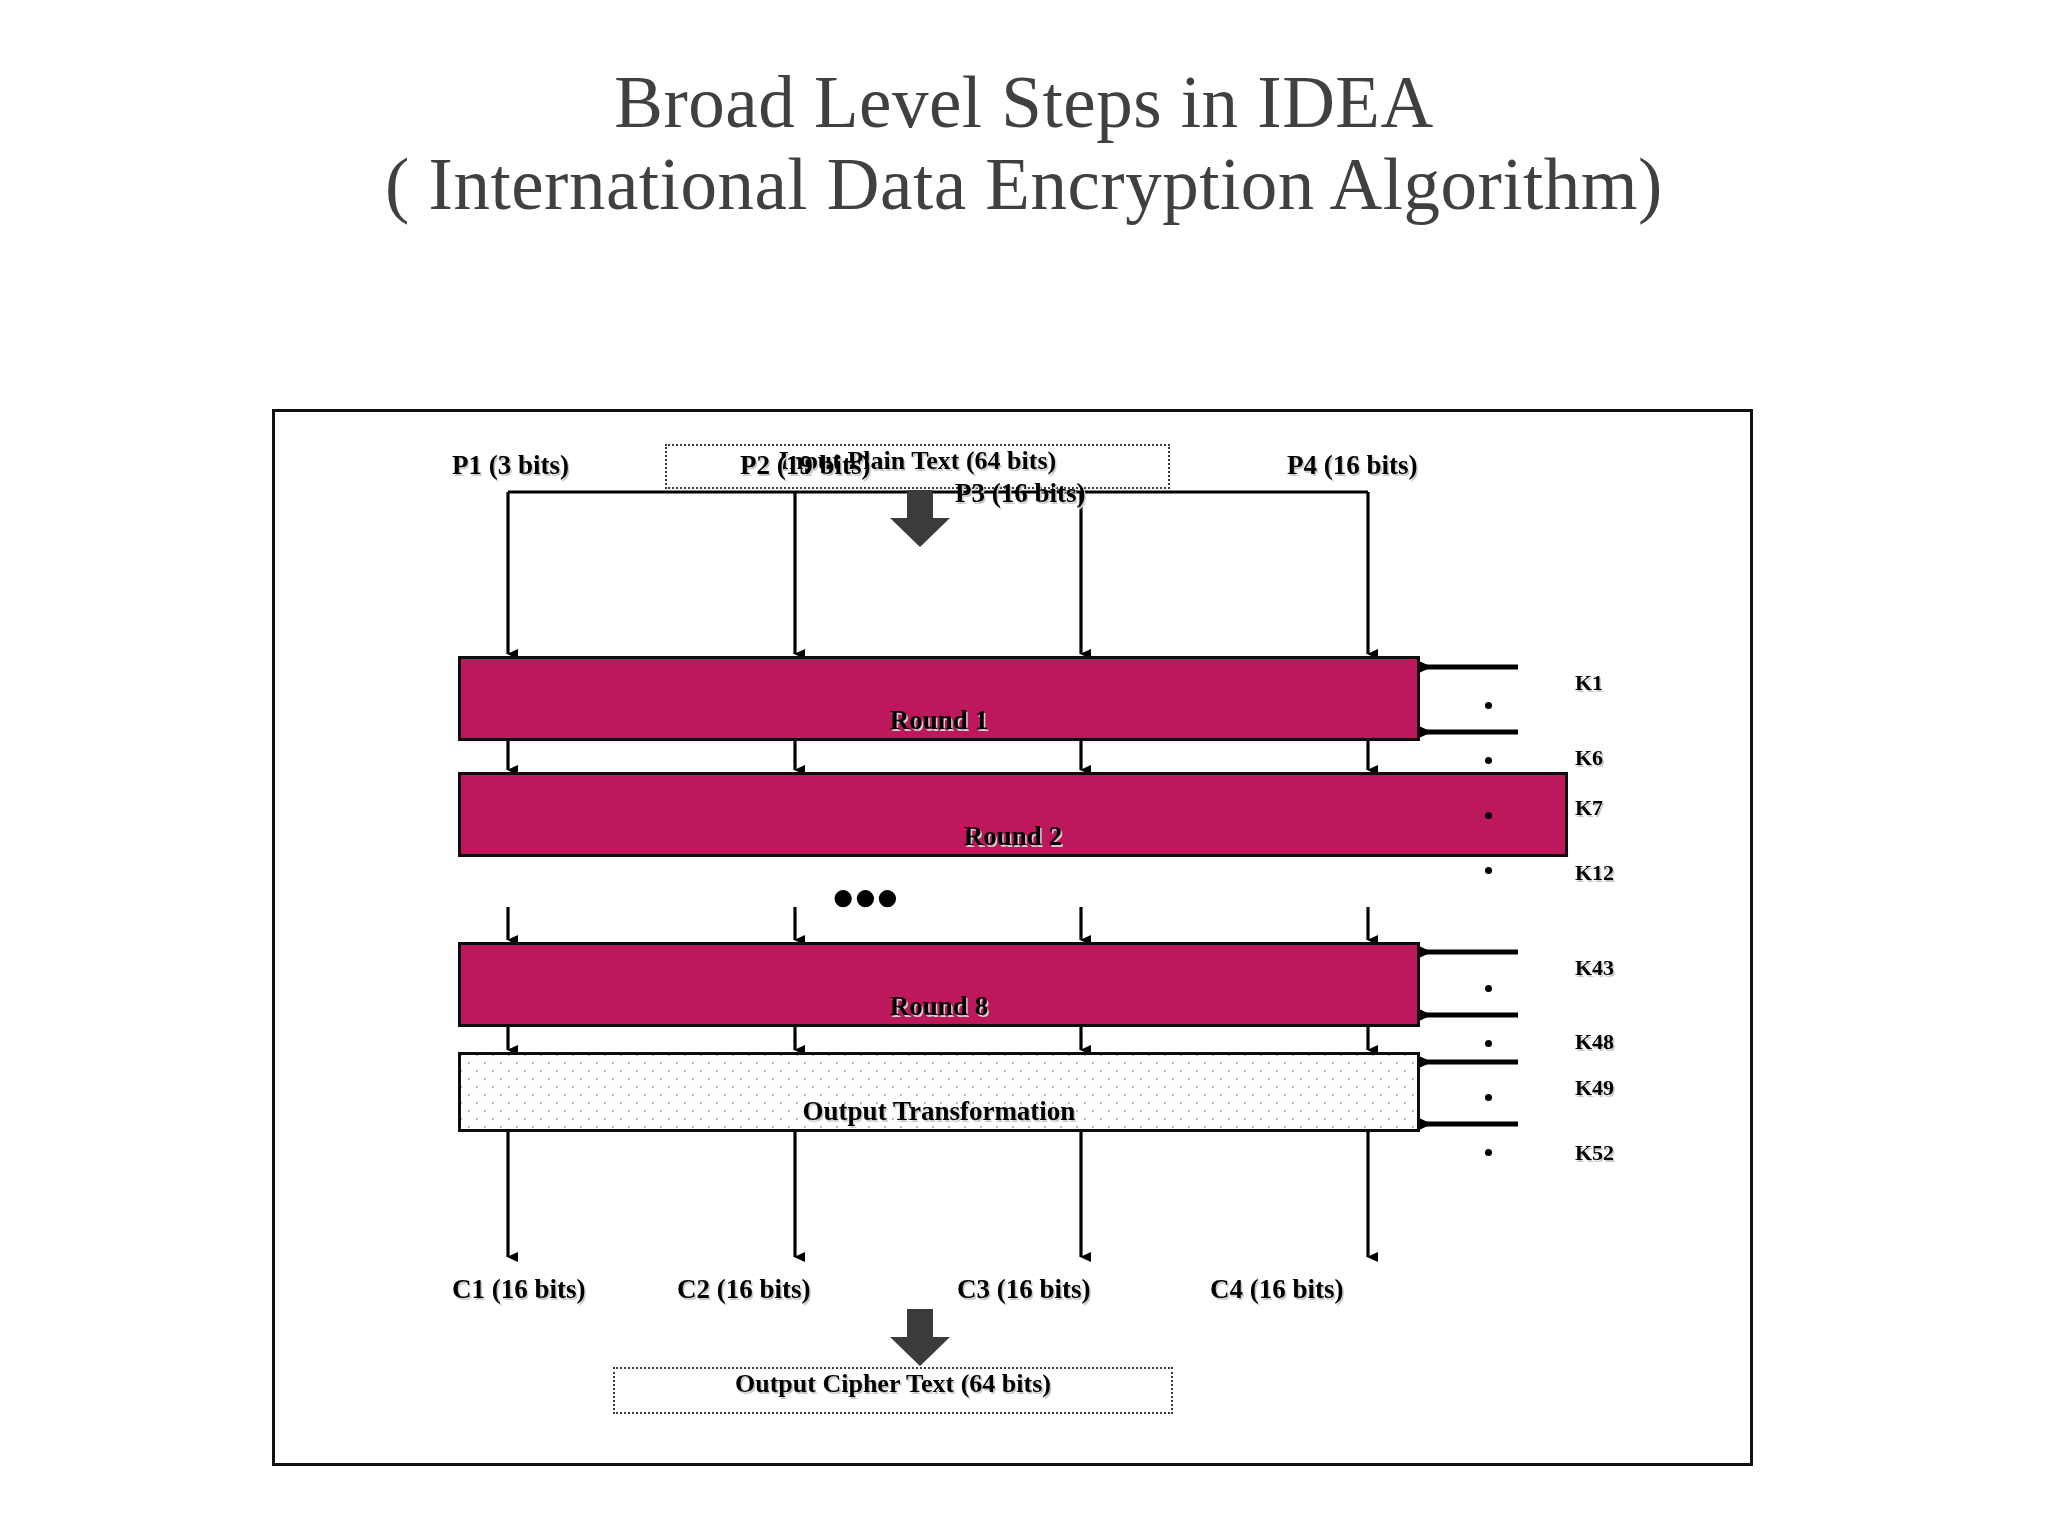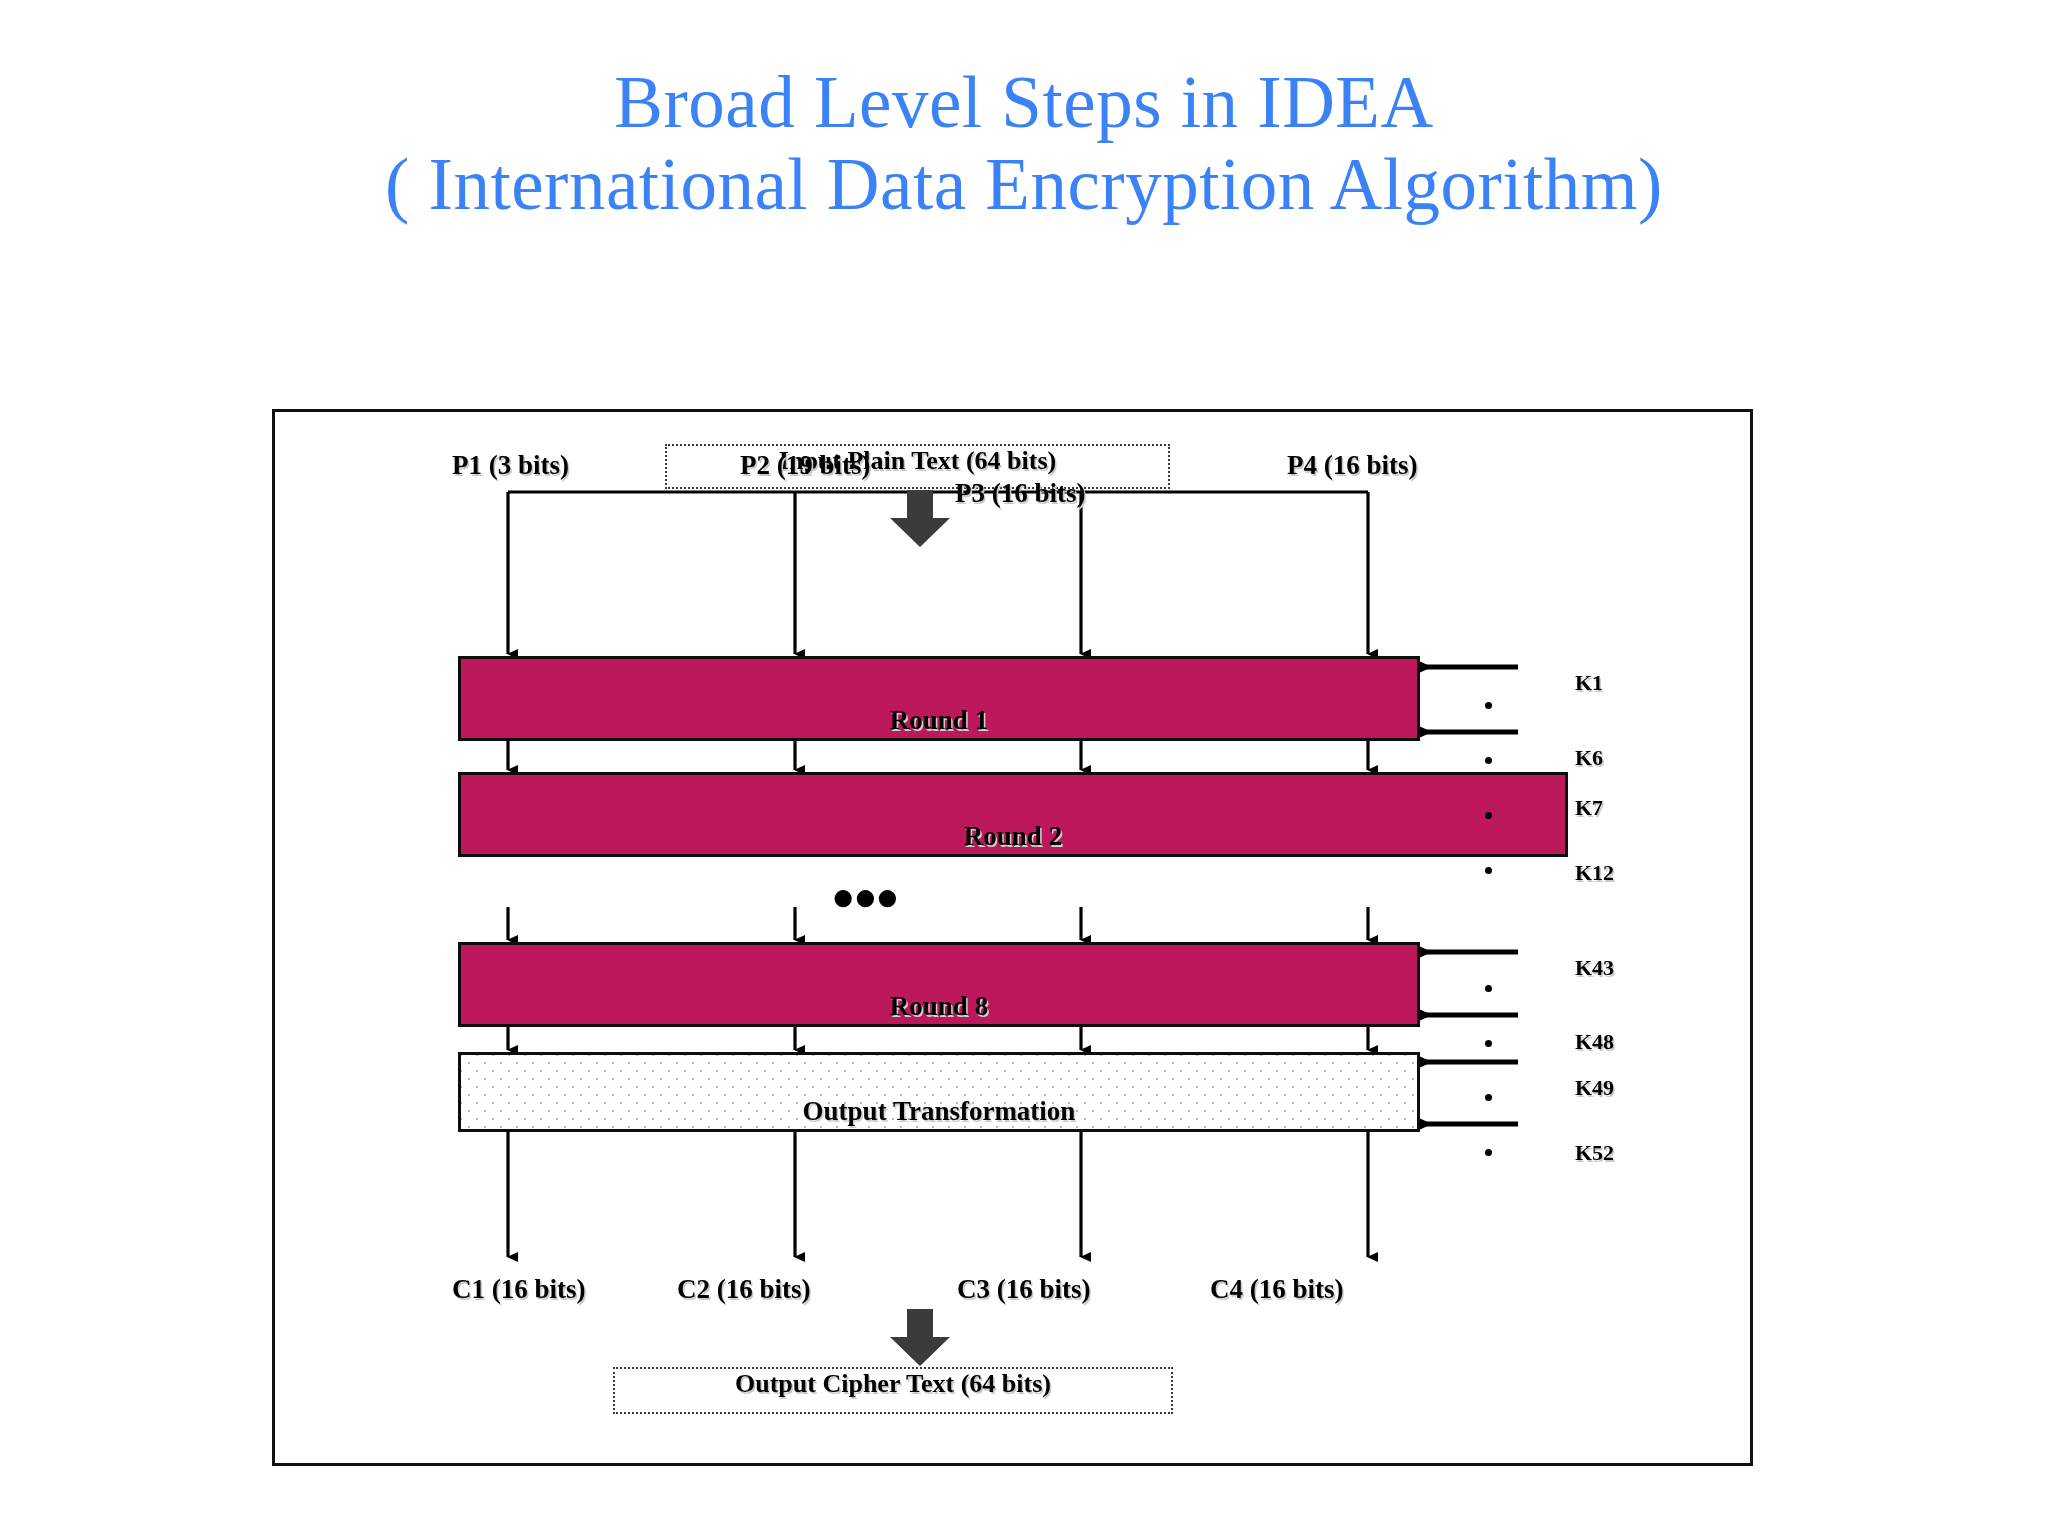--- a/index.html
+++ b/index.html
@@ -20,21 +20,21 @@
     position: absolute;
     left: 0;
     top: 62px;
     width: 2048px;
     text-align: center;
     line-height: 1.12;
   }
   .title-line {
     font-size: 73px;
     font-weight: normal;
-    color: #3b82f6;
+    color: #404040;
     letter-spacing: 0.5px;
     white-space: nowrap;
   }
 
   
   #diagram-frame {
     position: absolute;
     left: 272px;
     top: 409px;
     width: 1481px;

